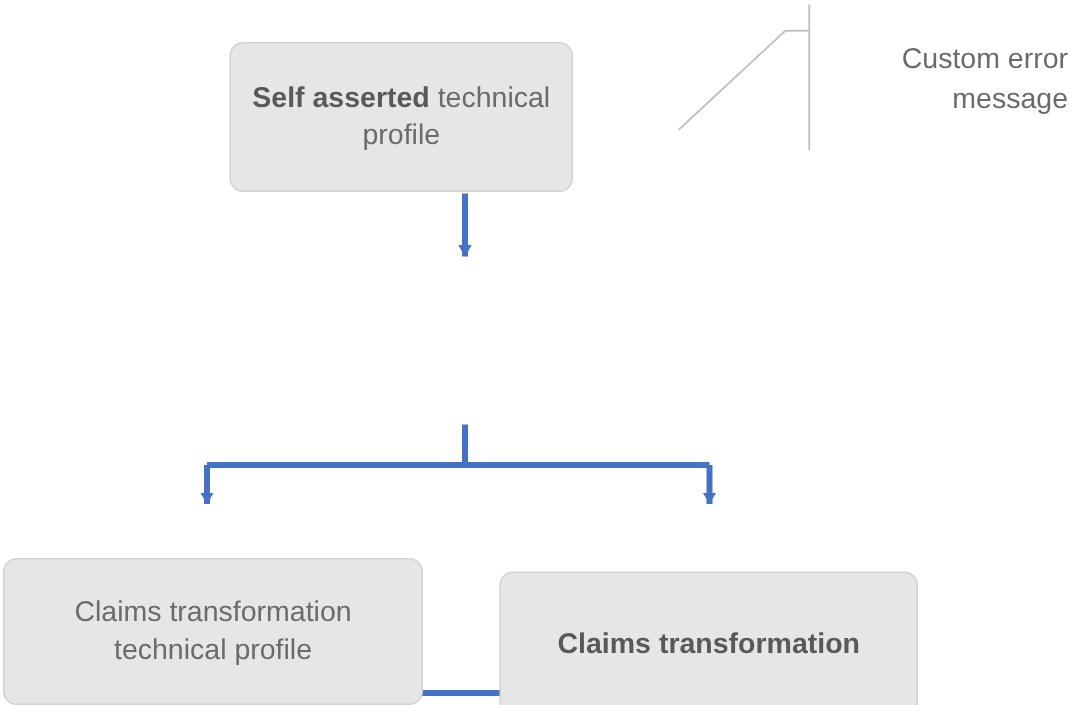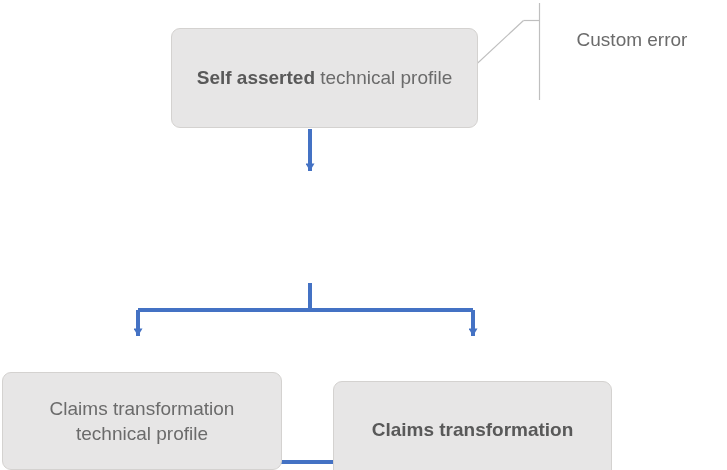--- a/index.html
+++ b/index.html
@@ -40,21 +40,21 @@
   }
   .node-text .bold {
     font-weight: bold;
     color: #595959;
   }
   .node-text .light {
     font-weight: normal;
     color: #6b6b6b;
   }
   #box-self-asserted {
-    left: 171px; top: 28px; width: 307px; height: 100px;
+    left: 153px; top: 28px; width: 229px; height: 100px;
   }
   #box-validation {
     left: 171px; top: 180px; width: 279px; height: 102px;
   }
   #box-claims-transformation-tp {
     left: 2px; top: 345px; width: 280px; height: 98px; margin-top: 27px;
   }
   #box-claims-transformation {
     left: 333px; top: 345px; width: 279px; height: 98px; margin-top: 36px;
   }
@@ -70,21 +70,21 @@
     left: 0; top: 0;
     width: 727px;
     height: 470px;
     pointer-events: none;
   }
   #callout-label {
     position: absolute;
     left: 552px;
     top: 27px;
     width: 160px;
-    text-align: center;
+    text-align: right;
     color: #6b6b6b;
     font-size: 19px;
     line-height: 1.42;
     font-family: "Liberation Sans", sans-serif;
   }
 </style>
 </head>
 <body>
 
 <div id="diagram-canvas">
@@ -130,15 +130,16 @@
   <div class="node-box" id="box-claims-transformation-tp">
     <span class="node-text"><span class="light">Claims transformation technical profile</span></span>
   </div>
 
   <div class="node-box" id="box-claims-transformation">
     <span class="node-text"><span class="bold">Claims transformation</span></span>
   </div>
 
   <div id="callout-label">
     <div>Custom error</div>
+    <div>message</div>
   </div>
 
 </div>
 
 </body></html>

